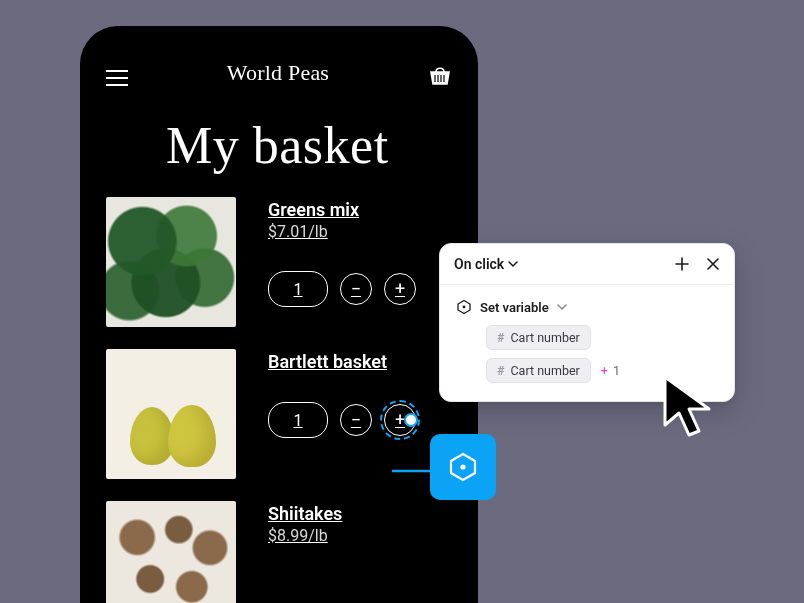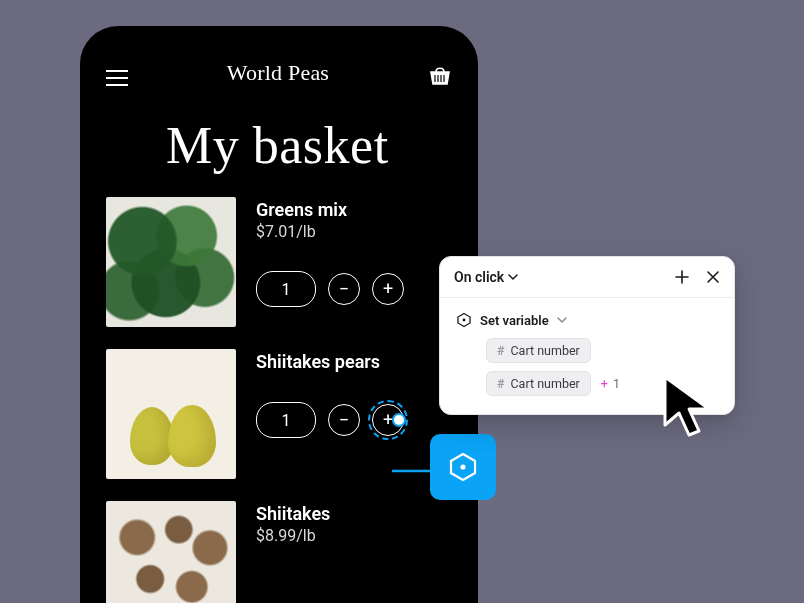--- a/index.html
+++ b/index.html
@@ -57,22 +57,23 @@
   }
   .page-title {
     font-family: Georgia, 'Times New Roman', serif;
     font-size: 52px;
     font-weight: 400;
     margin: 30px 0 22px 60px;
     letter-spacing: .5px;
   }
   .item {
     display: flex;
-    gap: 20px;
+    gap: 32px;
     margin-bottom: 22px;
+    text-decoration: underline;
   }
   .thumb {
     width: 130px;
     height: 130px;
     border-radius: 2px;
     flex-shrink: 0;
     position: relative;
     overflow: hidden;
   }
   .thumb.greens { background:#e8e7df; }
@@ -150,21 +151,21 @@
     display:flex; align-items:center; justify-content:center;
   }
   .hex-ring{
     width:30px; height:30px;
     display:flex; align-items:center; justify-content:center;
   }
 
   
   .popup {
     position:absolute;
-    left:439px; top:256px;
+    left:439px; top:243px;
     width:294px;
     background:#fff;
     border:1px solid #e5e5e8;
     border-radius:12px;
     box-shadow:0 10px 30px rgba(0,0,0,.18), 0 2px 6px rgba(0,0,0,.08);
     color:#1a1a1a;
   }
   .popup-head{
     display:flex; align-items:center; justify-content:space-between;
     padding:12px 14px 12px 14px;
@@ -222,21 +223,21 @@
         <div class="qty-pill">1</div>
         <div class="circle-btn">−</div>
         <div class="circle-btn">+</div>
       </div>
     </div>
   </div>
 
   <div class="item">
     <div class="thumb pears"></div>
     <div class="item-info">
-      <div class="item-name">Shiitakes pears</div>
+      <div class="item-name">Bartlett basket</div>
       <div class="qty-row">
         <div class="qty-pill">1</div>
         <div class="circle-btn">−</div>
         <div class="circle-btn selected">+
           <span class="sel-dot"></span>
         </div>
       </div>
     </div>
   </div>
 

